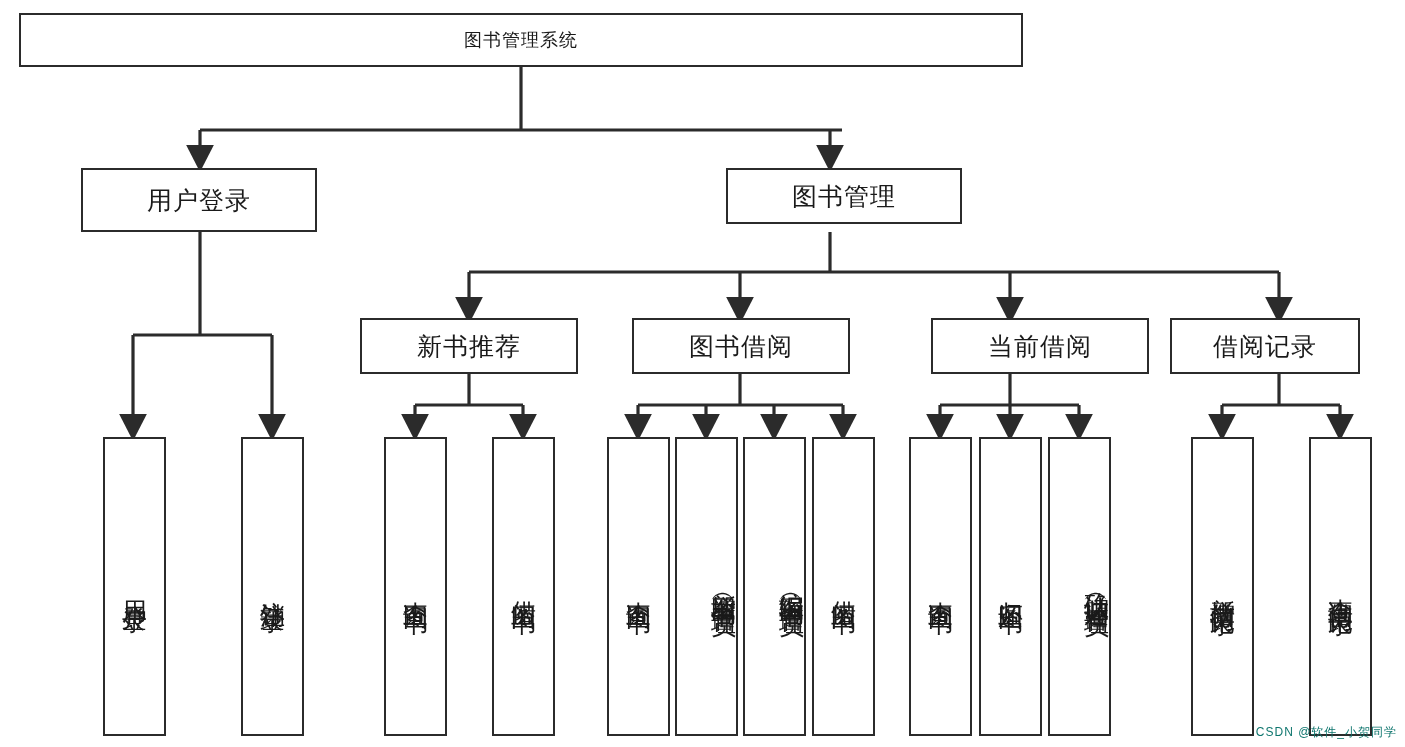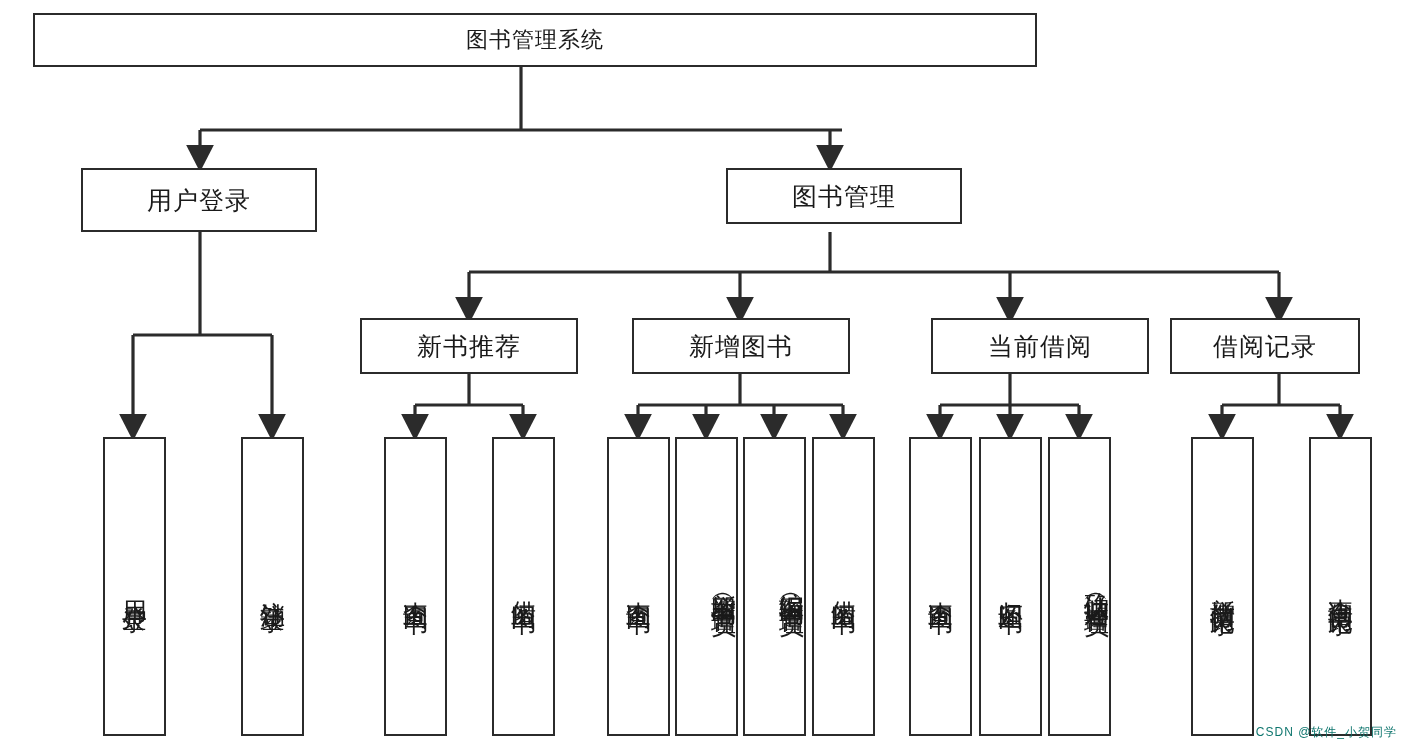--- a/index.html
+++ b/index.html
@@ -23,21 +23,21 @@
     text-orientation:upright;
     font-size:25px;
     letter-spacing:3px;
     line-height:1;
     padding-top:6px;
     padding-bottom:6px;
     align-items:flex-start;
     justify-content:center;
   }
   .node.leaf.centered{ align-items:center; }
-  .node.root{ font-size:22px;margin-left:14px; }
+  .node.root{ font-size:18px; }
   #watermark{
     position:absolute;
     right:8px;bottom:6px;
     font-size:12px;
     color:#0f766e;
     letter-spacing:1px;
     white-space:nowrap;
     pointer-events:none;
   }
 </style>
@@ -95,21 +95,21 @@
       <path d="M1340,405 L1340,427" marker-end="url(#arrow)"></path>
     </g>
   </svg>
 
   <div class="node h root" style="left:19px;top:13px;width:1004px;height:54px;">图书管理系统</div>
 
   <div class="node h" style="left:81px;top:168px;width:236px;height:64px;">用户登录</div>
   <div class="node h" style="left:726px;top:168px;width:236px;height:56px;">图书管理</div>
 
   <div class="node h" style="left:360px;top:318px;width:218px;height:56px;">新书推荐</div>
-  <div class="node h" style="left:632px;top:318px;width:218px;height:56px;">新增图书</div>
+  <div class="node h" style="left:632px;top:318px;width:218px;height:56px;">图书借阅</div>
   <div class="node h" style="left:901px;top:318px;width:218px;height:56px;margin-left:30px;">当前借阅</div>
   <div class="node h" style="left:1170px;top:318px;width:190px;height:56px;">借阅记录</div>
 
   <div class="node leaf centered" style="left:103px;top:437px;width:63px;height:299px;">用户登录</div>
   <div class="node leaf centered" style="left:241px;top:437px;width:63px;height:299px;">注销登录</div>
 
   <div class="node leaf centered" style="left:384px;top:437px;width:63px;height:299px;">查询图书</div>
   <div class="node leaf centered" style="left:492px;top:437px;width:63px;height:299px;">借阅图书</div>
 
   <div class="node leaf centered" style="left:607px;top:437px;width:63px;height:299px;">查询图书</div>

